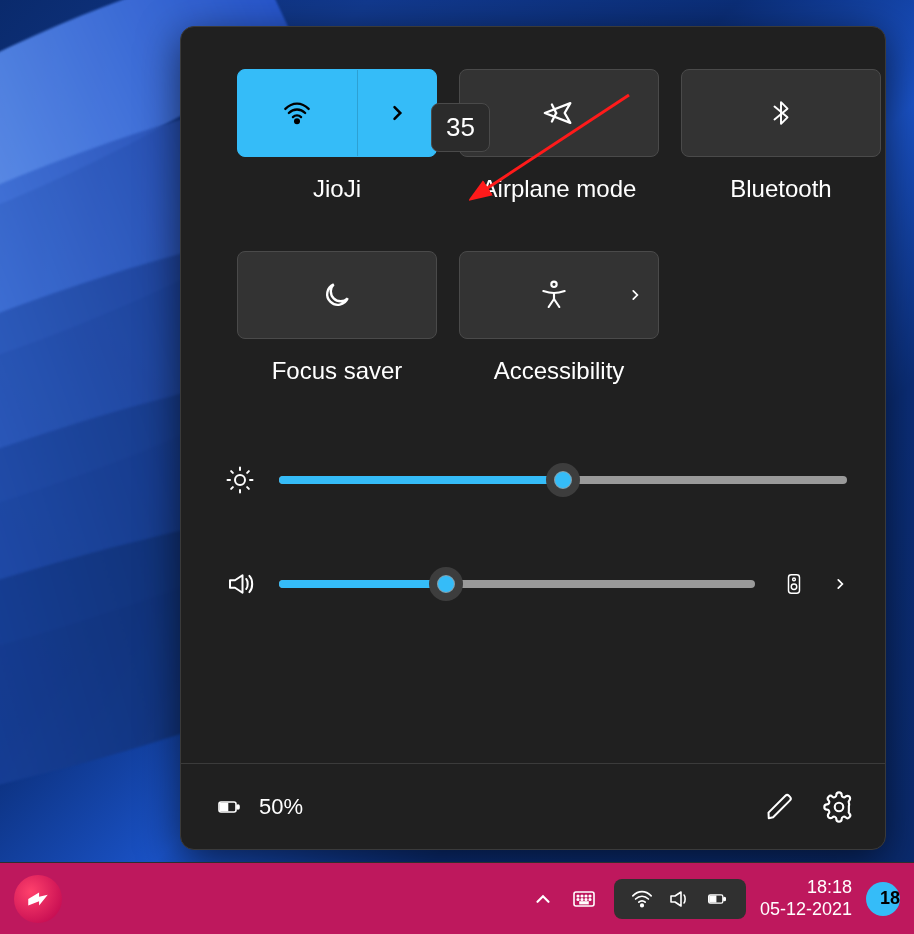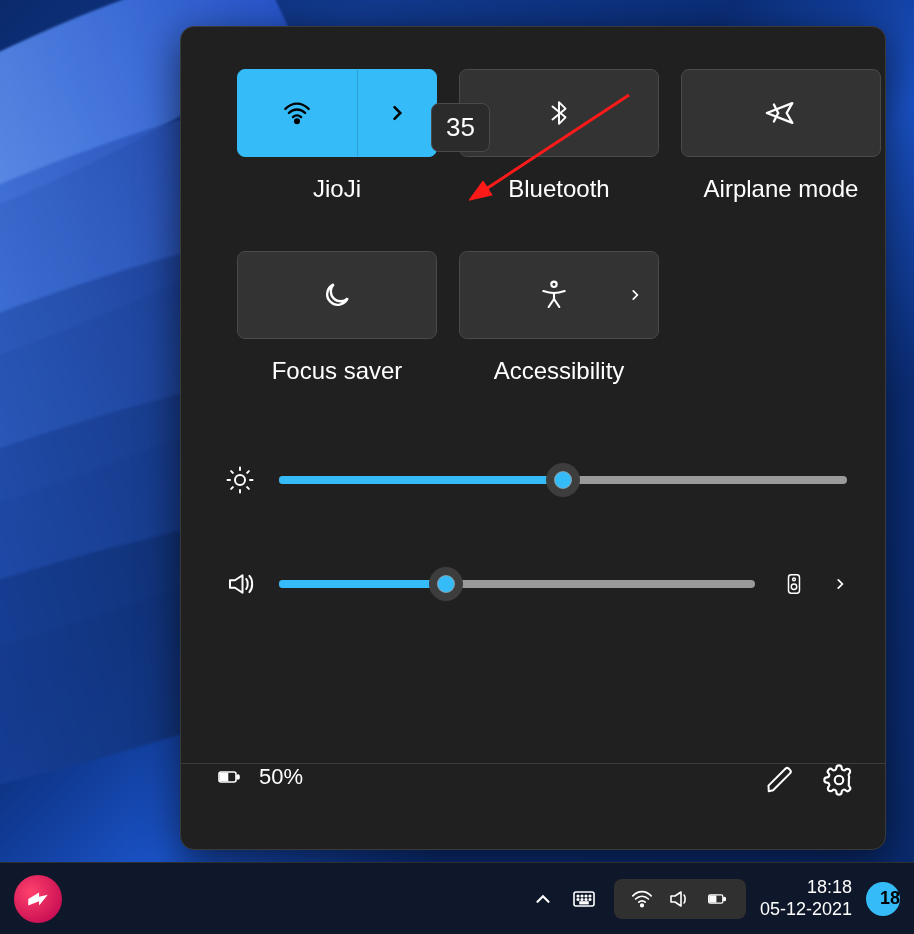--- a/index.html
+++ b/index.html
@@ -76,30 +76,30 @@
 
   
   .annot-arrow {
     position:absolute; pointer-events:none;
   }
 
   
   .flyout-footer {
     position:absolute; left:0; right:0; bottom:0; height:86px;
     border-top:1px solid #3b3b3b;
-    display:flex; align-items:flex-start; justify-content:space-between;
+    display:flex; align-items:center; justify-content:space-between;
     padding: 0 30px;
   }
   .footer-left { display:flex; align-items:center; gap:12px; color:#fff; font-size:22px; }
   .footer-right { display:flex; align-items:center; gap:28px; color:#fff; }
 
   
   .taskbar {
     position:absolute; left:0; right:0; bottom:0; height:72px;
-    background:#0f172a; border-top:1px solid #2e2e2e;
+    background:#be185d; border-top:1px solid #2e2e2e;
     display:flex; align-items:center; color:#fff;
   }
   .tb-left { display:flex; align-items:center; gap:10px; padding-left:14px;}
   .tb-app-icon {
     width:48px; height:48px; border-radius:50%;
     background: radial-gradient(circle at 35% 35%, #ff416c, #b8004c);
     display:flex; align-items:center; justify-content:center;
   }
   .tb-spacer { flex:1; }
   .tb-right { display:flex; align-items:center; gap:14px; padding-right:14px;}
@@ -149,39 +149,39 @@
               </svg>
           </span>
         </div>
       </div>
       <div class="tile-label">JioJi</div>
     </div>
 
     <div class="tile-wrap">
       <div class="tile">
         <span class="ico">
-          <svg width="26" height="38" viewBox="0 0 24 24" fill="none" stroke="#fff" stroke-width="1.8" stroke-linecap="round" stroke-linejoin="round">
-            <path d="M12 2v20l6-6-12-10M12 2l6 6-12 10"></path>
-          </svg>
-        </span>
-      </div>
-      <div class="tile-label">Bluetooth</div>
-    </div>
-
-    <div class="tile-wrap">
-      <div class="tile">
-        <span class="ico">
           <svg width="36" height="34" viewBox="0 0 24 24" fill="none" stroke="#fff" stroke-width="1.6" stroke-linecap="round" stroke-linejoin="round">
             <path d="M2 12l18-7-4 7 4 7-18-7z"></path>
               <path d="M10 12l-3 6"></path>
               <path d="M10 12l-3-6"></path>
           </svg>
         </span>
       </div>
       <div class="tile-label">Airplane mode</div>
+    </div>
+
+    <div class="tile-wrap">
+      <div class="tile">
+        <span class="ico">
+          <svg width="26" height="38" viewBox="0 0 24 24" fill="none" stroke="#fff" stroke-width="1.8" stroke-linecap="round" stroke-linejoin="round">
+            <path d="M12 2v20l6-6-12-10M12 2l6 6-12 10"></path>
+          </svg>
+        </span>
+      </div>
+      <div class="tile-label">Bluetooth</div>
     </div>
 
 
     <div class="tile-wrap tiles-second-row">
       <div class="tile">
         <span class="ico">
           <svg width="32" height="32" viewBox="0 0 24 24" fill="none" stroke="#fff" stroke-width="1.8" stroke-linecap="round">
             <path d="M20 14.5A8 8 0 1 1 9.5 4a6.5 6.5 0 0 0 10.5 10.5z"></path>
           </svg>
         </span>

